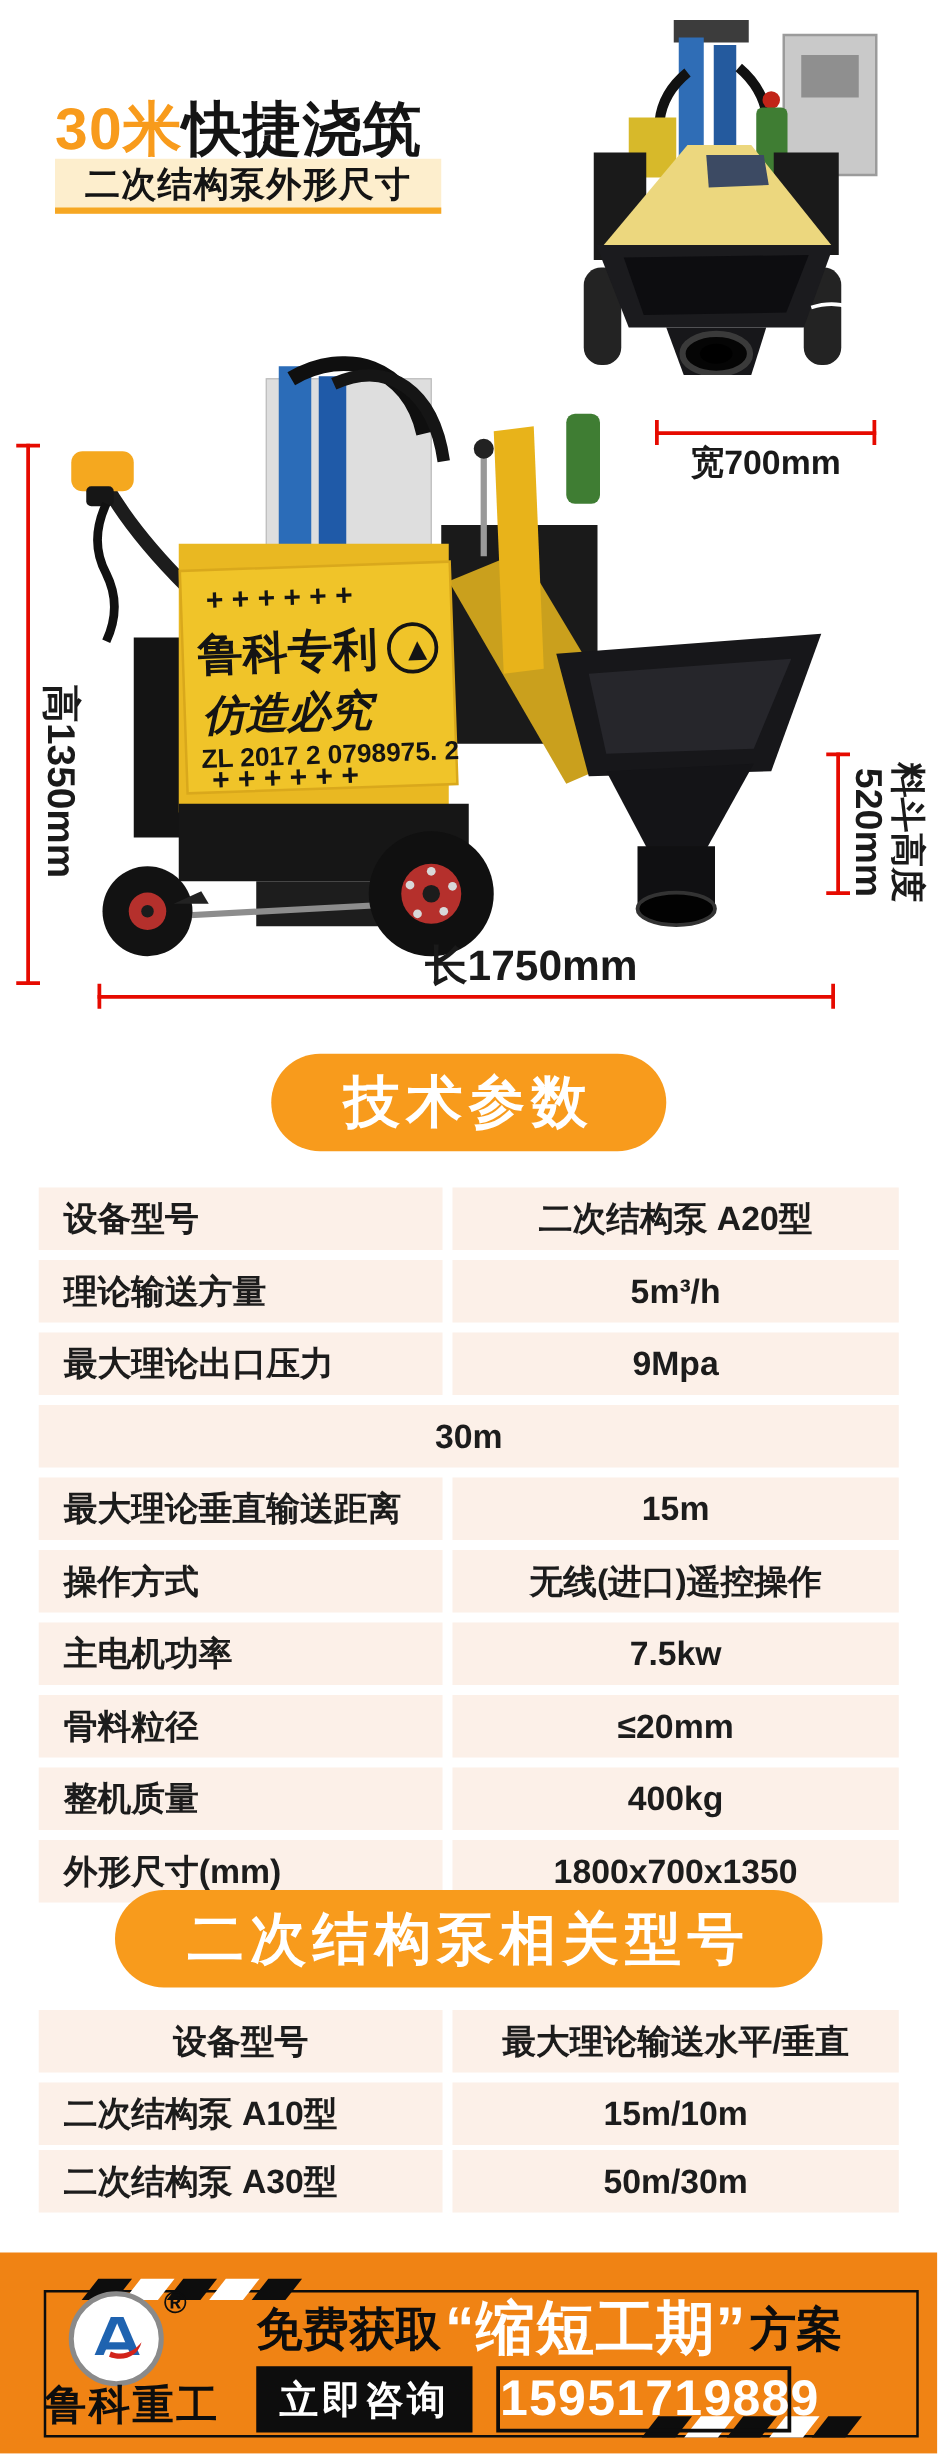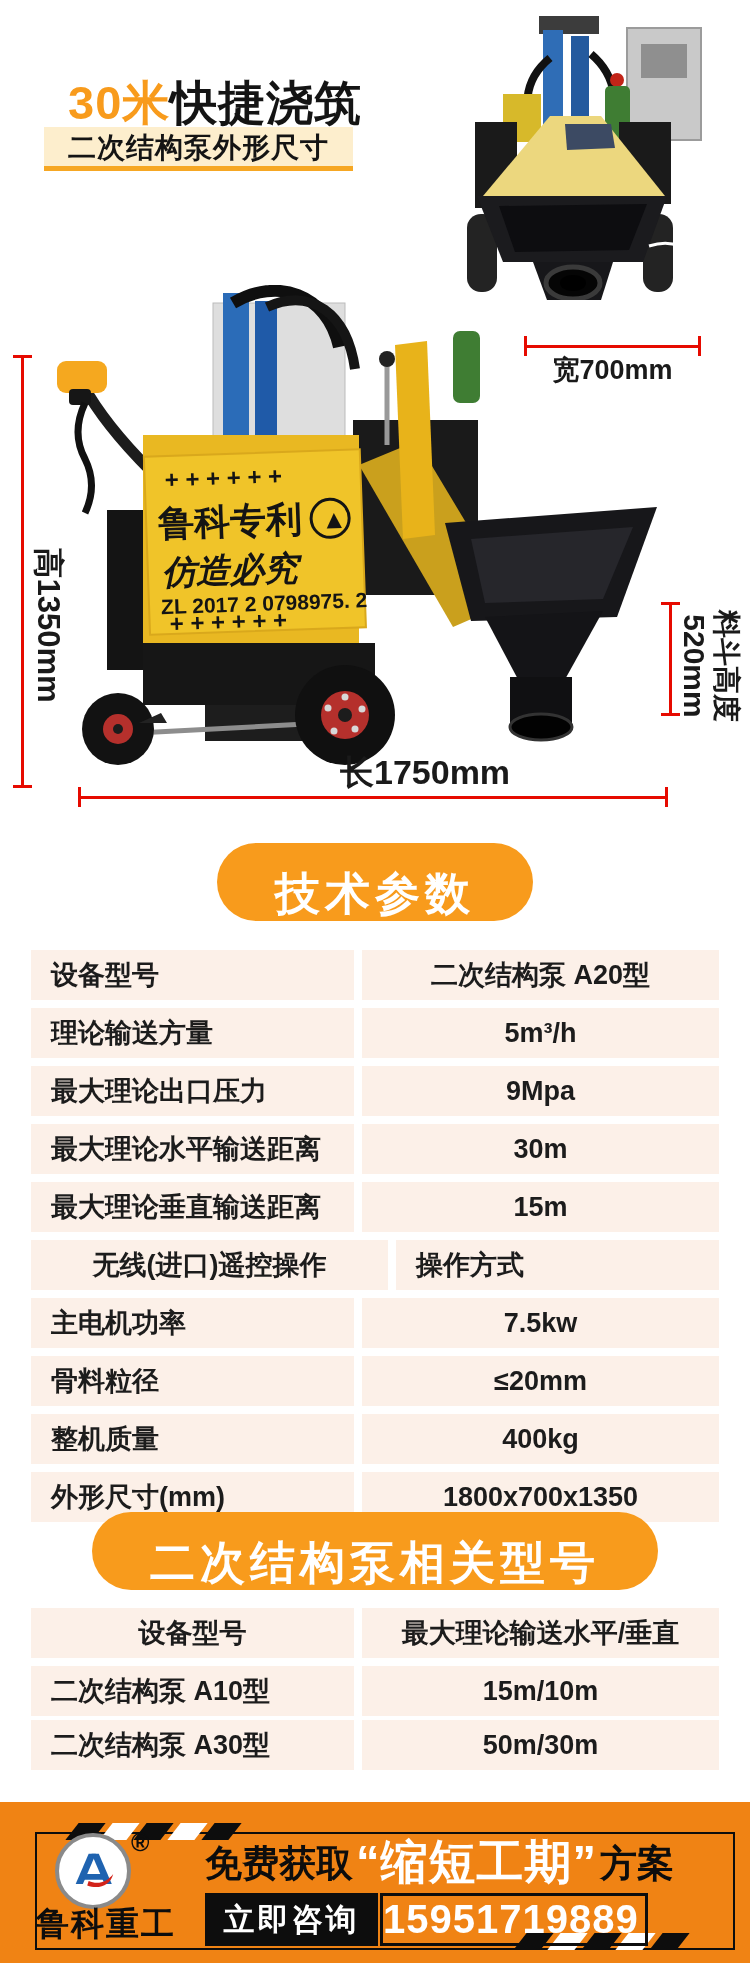--- a/index.html
+++ b/index.html
@@ -2,38 +2,38 @@
 <html style="--accent-orange: #F89B1C; --footer-orange: #F08314; --badge-bg: #FDEECD; --badge-underline: #F6A723; --cell-bg: #FCF0E8; --dim-red: #E60A00; --machine-yellow: #E9B822;"><head>
 <meta charset="utf-8">
 <style>
   * { margin:0; padding:0; box-sizing:border-box; }
   html,body { background:#fff; }
   body { font-family:"Liberation Sans","DejaVu Sans",sans-serif; color:#141414; }
   .page { position:relative; width:750px; height:1963px; margin:0 auto; background:#fff; overflow:hidden; }
 
   
   .title { position:absolute; left:44px; top:72px; font-size:47px; font-weight:800; letter-spacing:1px; white-space:nowrap; }
-  .title .hl { color:var(--accent-orange,#F89B1C);margin-left:24px; }
+  .title .hl { color:var(--accent-orange,#F89B1C); }
   .badge { position:absolute; left:44px; top:127px; height:44px; line-height:42px; padding:0 24px;
            background:var(--badge-bg,#FDEECD); border-bottom:5px solid var(--badge-underline,#F6A723);
            font-size:28px; font-weight:700; letter-spacing:1px; }
 
   
   .dim-v { position:absolute; width:3px; background:var(--dim-red,#E60A00); }
   .dim-v::before,.dim-v::after { content:""; position:absolute; left:-8px; width:19px; height:3px; background:var(--dim-red,#E60A00); }
   .dim-v::before { top:0; } .dim-v::after { bottom:0; }
   .dim-h { position:absolute; height:3px; background:var(--dim-red,#E60A00); }
   .dim-h::before,.dim-h::after { content:""; position:absolute; top:-9px; width:3px; height:20px; background:var(--dim-red,#E60A00); }
   .dim-h::before { left:0; } .dim-h::after { right:0; }
   .dim-label { position:absolute; font-weight:700; color:#1a1a1a; white-space:nowrap; }
   .rot90 { transform:rotate(90deg); }
 
   
   .pill { position:absolute; left:50%; transform:translateX(-50%); height:78px; line-height:78px;
-          padding:12px 58px; border-radius:40px; background:var(--accent-orange,#F89B1C);
+          padding:0 58px; border-radius:40px; background:var(--accent-orange,#F89B1C);
           color:#fff; font-size:45px; font-weight:800; letter-spacing:5px; white-space:nowrap; }
 
   
   .tbl { position:absolute; left:31px; width:688px; display:flex; flex-direction:column; gap:8px; }
   .row { display:flex; gap:8px; }
   .cell { background:var(--cell-bg,#FCF0E8); height:50px; line-height:50px; font-size:27px; font-weight:600; color:#1c1c1c; overflow:hidden; white-space:nowrap; }
   .cell.lbl { flex:0 0 323px; padding-left:20px; }
   .cell.val { flex:1; text-align:center; }
   .cell.ctr { text-align:center; padding-left:0; }
 
@@ -50,22 +50,22 @@
                  border:4px solid #8a8a8a; border-radius:50%; display:flex; align-items:center; justify-content:center; }
   .reg-mark { position:absolute; left:131px; top:1828px; font-size:25px; font-weight:700; color:#0d0d0d; }
   .brand { position:absolute; left:36px; top:1902px; width:160px; font-size:33px; font-weight:800; color:#0d0d0d; letter-spacing:2px; white-space:nowrap; }
 
   .offer { position:absolute; left:205px; top:1836px; height:56px; display:flex; align-items:center; white-space:nowrap; }
   .offer .pre,.offer .suf { font-size:37px; font-weight:800; color:#0d0d0d; }
   .offer .quoted { font-size:47px; font-weight:800; color:#fff; margin:0 3px; position:relative; top:-2px; letter-spacing:1px; }
 
   .cta { position:absolute; left:205px; top:1893px; width:173px; height:53px; background:#0d0d0d; color:#fff;
          font-size:31px; font-weight:700; text-align:center; line-height:53px; letter-spacing:3px; cursor:pointer; }
-  .phone { position:absolute; left:380px; top:1893px; width:268px; height:53px; border:3px solid #0d0d0d;
-           color:#fff; font-size:40px; font-weight:800; text-align:left; line-height:47px; letter-spacing:1px; cursor:pointer; }
+  .phone { position:absolute; left:397px; top:1893px; width:236px; height:53px; border:3px solid #0d0d0d;
+           color:#fff; font-size:40px; font-weight:800; text-align:right; line-height:47px; letter-spacing:1px; cursor:pointer; }
 </style>
 </head>
 <body>
 
 <div class="page">
 
   <div class="title"><span class="hl">30米</span><span>快捷浇筑</span></div>
   <div class="badge">二次结构泵外形尺寸</div>
 
   <svg style="position:absolute;left:415px;top:0;" width="310" height="300" viewBox="0 0 310 300">
@@ -177,32 +177,31 @@
     <div class="cell lbl">理论输送方量</div>
     <div class="cell val">5m³/h</div>
   </div>
 
   <div class="row">
     <div class="cell lbl">最大理论出口压力</div>
     <div class="cell val">9Mpa</div>
   </div>
 
   <div class="row">
-    <div class="cell lbl">最大理论水平输送距离</div>
     <div class="cell val">30m</div>
   </div>
 
   <div class="row">
     <div class="cell lbl">最大理论垂直输送距离</div>
     <div class="cell val">15m</div>
   </div>
 
   <div class="row">
+    <div class="cell lbl">操作方式</div>
     <div class="cell val">无线(进口)遥控操作</div>
-    <div class="cell lbl">操作方式</div>
   </div>
 
   <div class="row">
     <div class="cell lbl">主电机功率</div>
     <div class="cell val">7.5kw</div>
   </div>
 
   <div class="row">
     <div class="cell lbl">骨料粒径</div>
     <div class="cell val">≤20mm</div>

